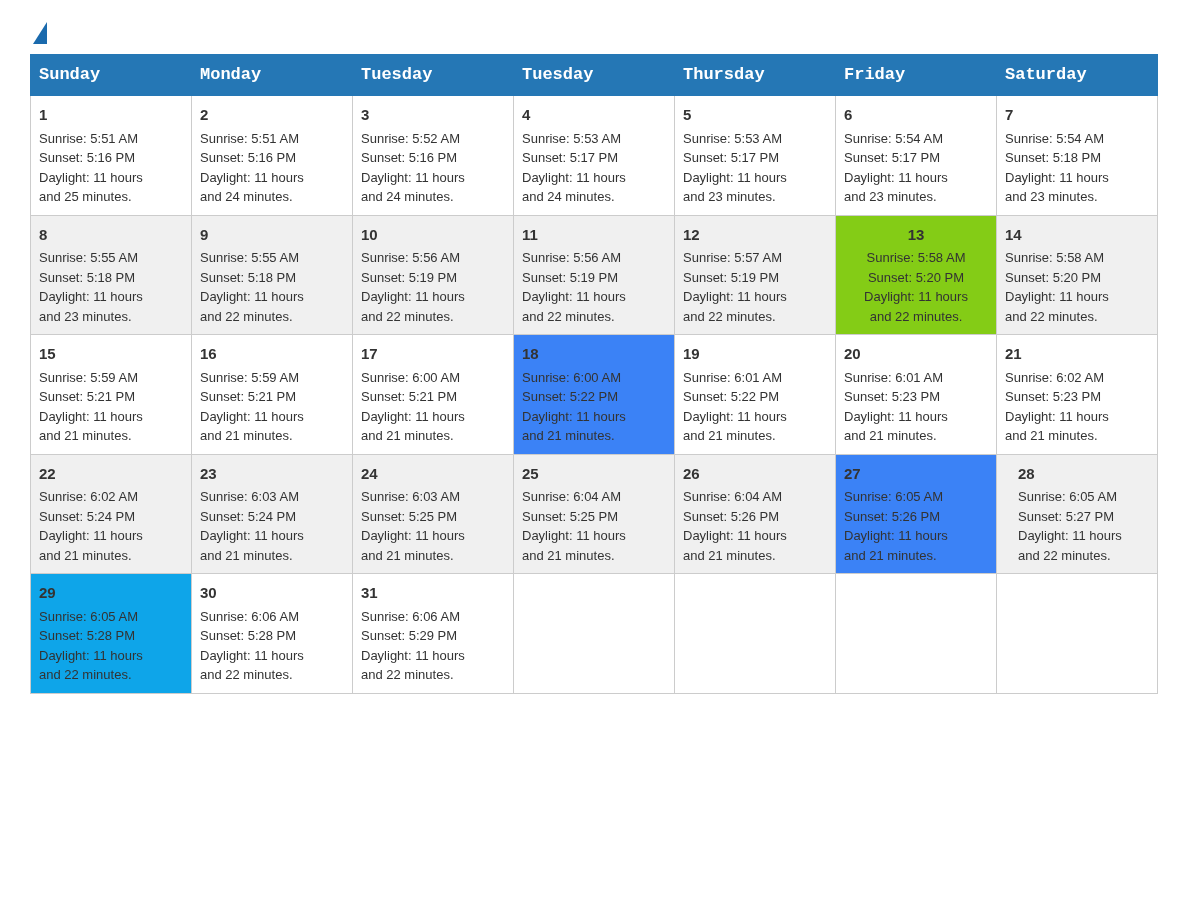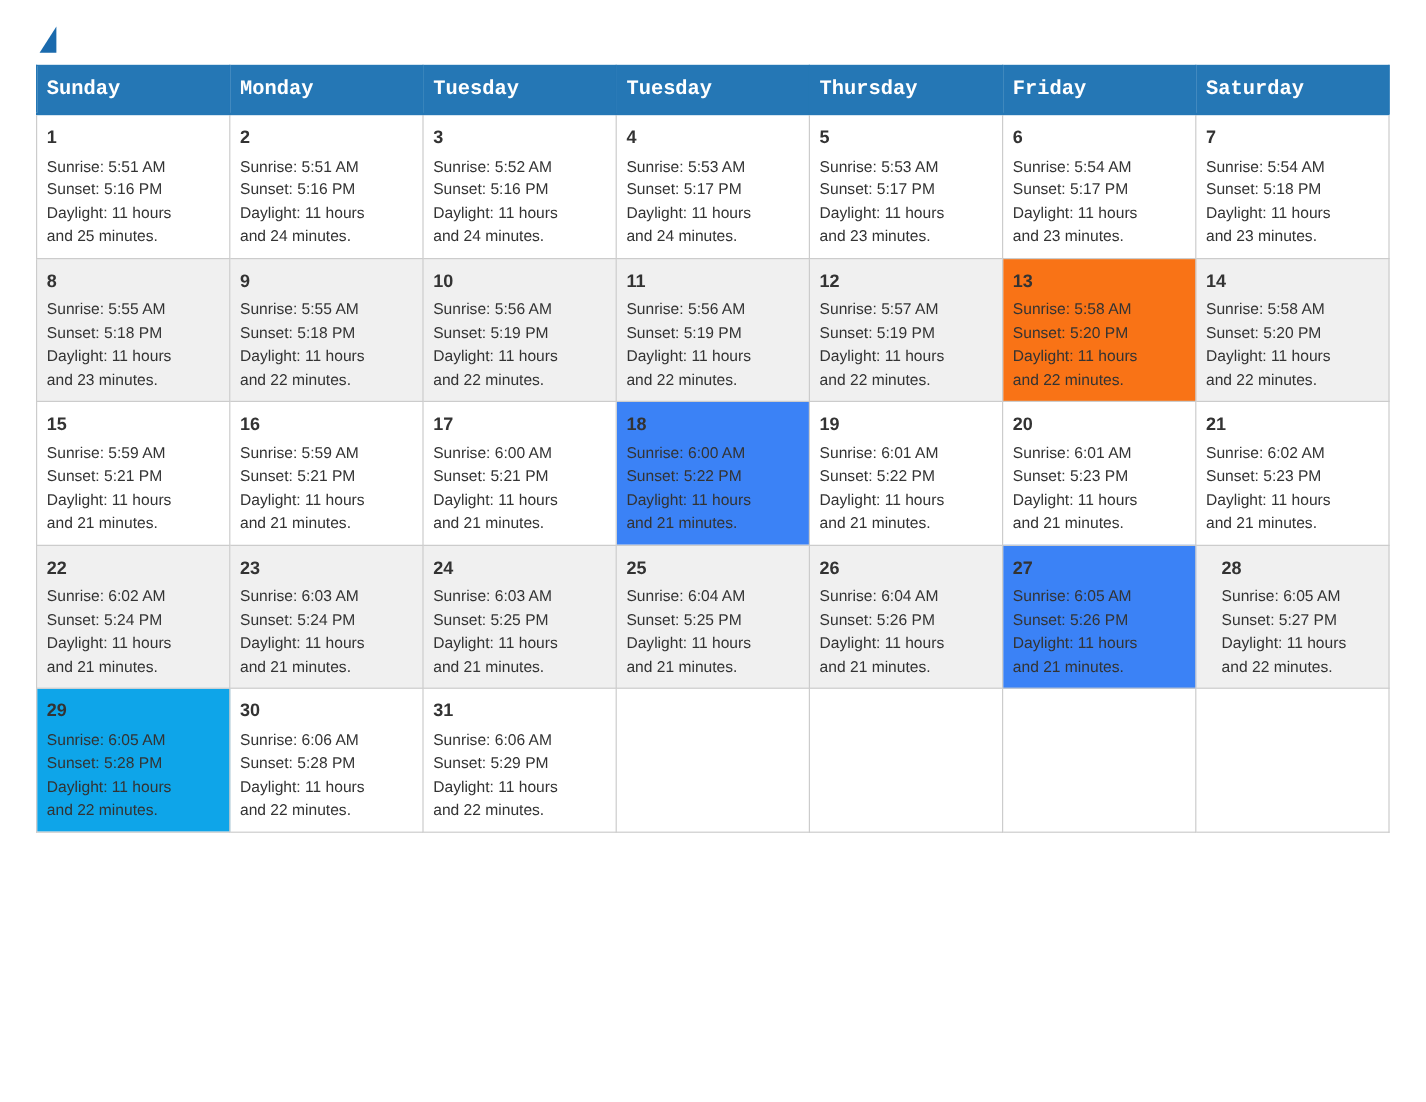--- a/index.html
+++ b/index.html
@@ -186,21 +186,21 @@
           <div class="day-info">Sunrise: 5:56 AM<br>Sunset: 5:19 PM<br>Daylight: 11 hours<br>and 22 minutes.</div>
         </td>
         <td style="background-color: rgb(240, 240, 240);">
           <span class="day-number">11</span>
           <div class="day-info">Sunrise: 5:56 AM<br>Sunset: 5:19 PM<br>Daylight: 11 hours<br>and 22 minutes.</div>
         </td>
         <td style="background-color: rgb(240, 240, 240);">
           <span class="day-number">12</span>
           <div class="day-info">Sunrise: 5:57 AM<br>Sunset: 5:19 PM<br>Daylight: 11 hours<br>and 22 minutes.</div>
         </td>
-        <td style="background-color: #f97316;">
+        <td style="background-color: #84cc16; text-align: center;">
           <span class="day-number">13</span>
           <div class="day-info">Sunrise: 5:58 AM<br>Sunset: 5:20 PM<br>Daylight: 11 hours<br>and 22 minutes.</div>
         </td>
         <td style="background-color: rgb(240, 240, 240);">
           <span class="day-number">14</span>
           <div class="day-info">Sunrise: 5:58 AM<br>Sunset: 5:20 PM<br>Daylight: 11 hours<br>and 22 minutes.</div>
         </td>
       </tr>
       <tr>
         <td style="background-color: rgb(255, 255, 255);">

